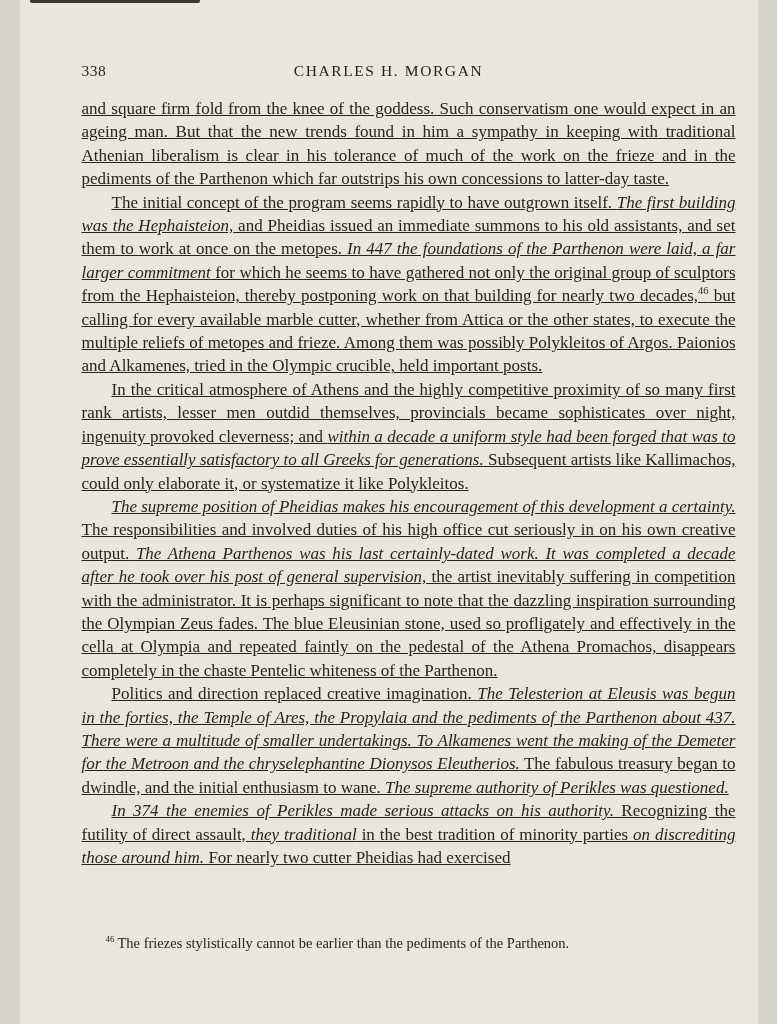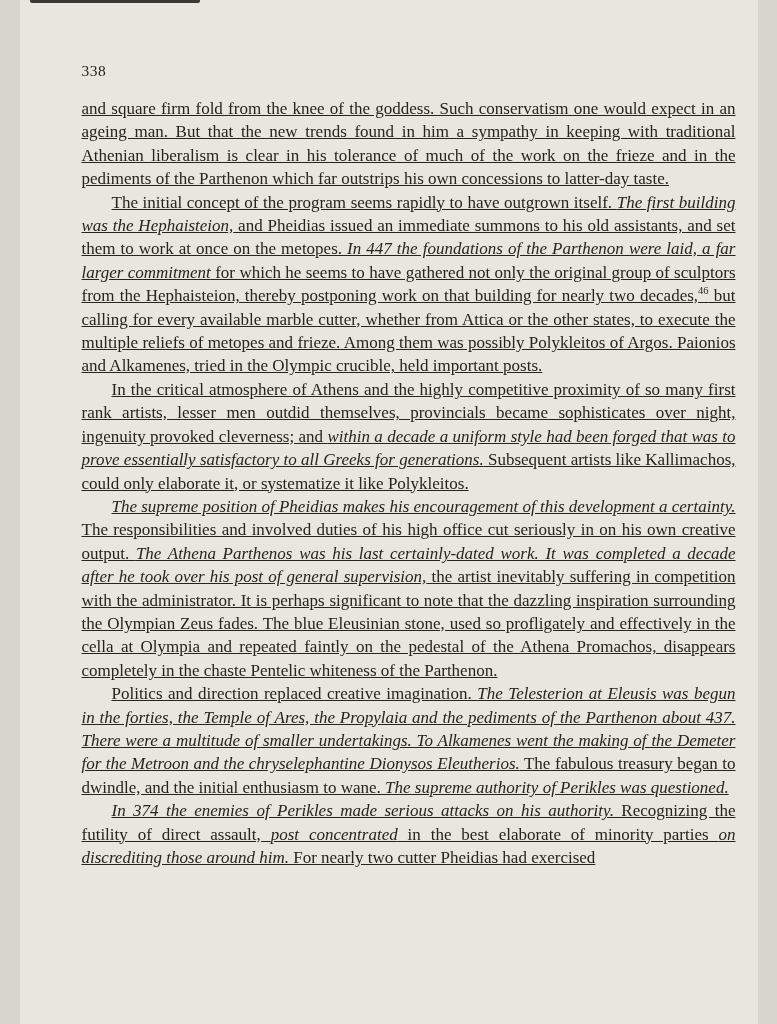--- a/index.html
+++ b/index.html
@@ -49,24 +49,28 @@
   .footnote sup{margin-right:3px;}
 </style>
 </head>
 <body>
 
 <div class="page">
   <div class="scan-artifact"></div>
 
   <header class="running-head">
     <span class="page-number">338</span>
+    <span class="head-title">CHARLES H. MORGAN</span>
   </header>
 
   <main class="body-text">
       <p class="para"><span>and square firm fold from the knee of the goddess.  Such conservatism one would expect in an ageing man.  But that the new trends found in him a sympathy in keeping with traditional Athenian liberalism is clear in his tolerance of much of the work on the frieze and in the pediments of the Parthenon which far outstrips his own concessions to latter-day taste.</span></p>
       <p class="para indent"><span>The initial concept of the program seems rapidly to have outgrown itself.  </span><span class="it">The first building was the Hephaisteion,</span><span> and Pheidias issued an immediate summons to his old assistants, and set them to work at once on the metopes.  </span><span class="it">In 447 the foundations of the Parthenon were laid, a far larger commitment</span><span> for which he seems to have gathered not only the original group of sculptors from the Hephaisteion, thereby postponing work on that building for nearly two decades,</span><sup>46</sup><span> but calling for every available marble cutter, whether from Attica or the other states, to execute the multiple reliefs of metopes and frieze.  Among them was possibly Polykleitos of Argos.  Paionios and Alkamenes, tried in the Olympic crucible, held important posts.</span></p>
       <p class="para indent"><span>In the critical atmosphere of Athens and the highly competitive proximity of so many first rank artists, lesser men outdid themselves, provincials became sophisticates over night, ingenuity provoked cleverness; and </span><span class="it">within a decade a uniform style had been forged that was to prove essentially satisfactory to all Greeks for generations.</span><span>  Subsequent artists like Kallimachos, could only elaborate it, or systematize it like Polykleitos.</span></p>
       <p class="para indent"><span class="it">The supreme position of Pheidias makes his encouragement of this development a certainty.</span><span>  The responsibilities and involved duties of his high office cut seriously in on his own creative output.  </span><span class="it">The Athena Parthenos was his last certainly-dated work.  It was completed a decade after he took over his post of general supervision,</span><span> the artist inevitably suffering in competition with the administrator.  It is perhaps significant to note that the dazzling inspiration surrounding the Olympian Zeus fades.  The blue Eleusinian stone, used so profligately and effectively in the cella at Olympia and repeated faintly on the pedestal of the Athena Promachos, disappears completely in the chaste Pentelic whiteness of the Parthenon.</span></p>
       <p class="para indent"><span>Politics and direction replaced creative imagination.  </span><span class="it">The Telesterion at Eleusis was begun in the forties, the Temple of Ares, the Propylaia and the pediments of the Parthenon about 437.  There were a multitude of smaller undertakings.  To Alkamenes went the making of the Demeter for the Metroon and the chryselephantine Dionysos Eleutherios.</span><span>  The fabulous treasury began to dwindle, and the initial enthusiasm to wane.  </span><span class="it">The supreme authority of Perikles was questioned.</span></p>
-      <p class="para indent"><span class="it">In 374 the enemies of Perikles made serious attacks on his authority.</span><span>  Recognizing the futility of direct assault, </span><span class="it">post concentrated</span><span> in the best elaborate of minority parties </span><span class="it">on discrediting those around him.</span><span>  For nearly two cutter Pheidias had exercised</span></p>
+      <p class="para indent"><span class="it">In 374 the enemies of Perikles made serious attacks on his authority.</span><span>  Recognizing the futility of direct assault, </span><span class="it">they traditional</span><span> in the best tradition of minority parties </span><span class="it">on discrediting those around him.</span><span>  For nearly two cutter Pheidias had exercised</span></p>
     </main>
 
+  <footer class="footnote">
+    <sup>46</sup><span>The friezes stylistically cannot be earlier than the pediments of the Parthenon.</span>
+  </footer>
 </div>
 
 </body></html>

